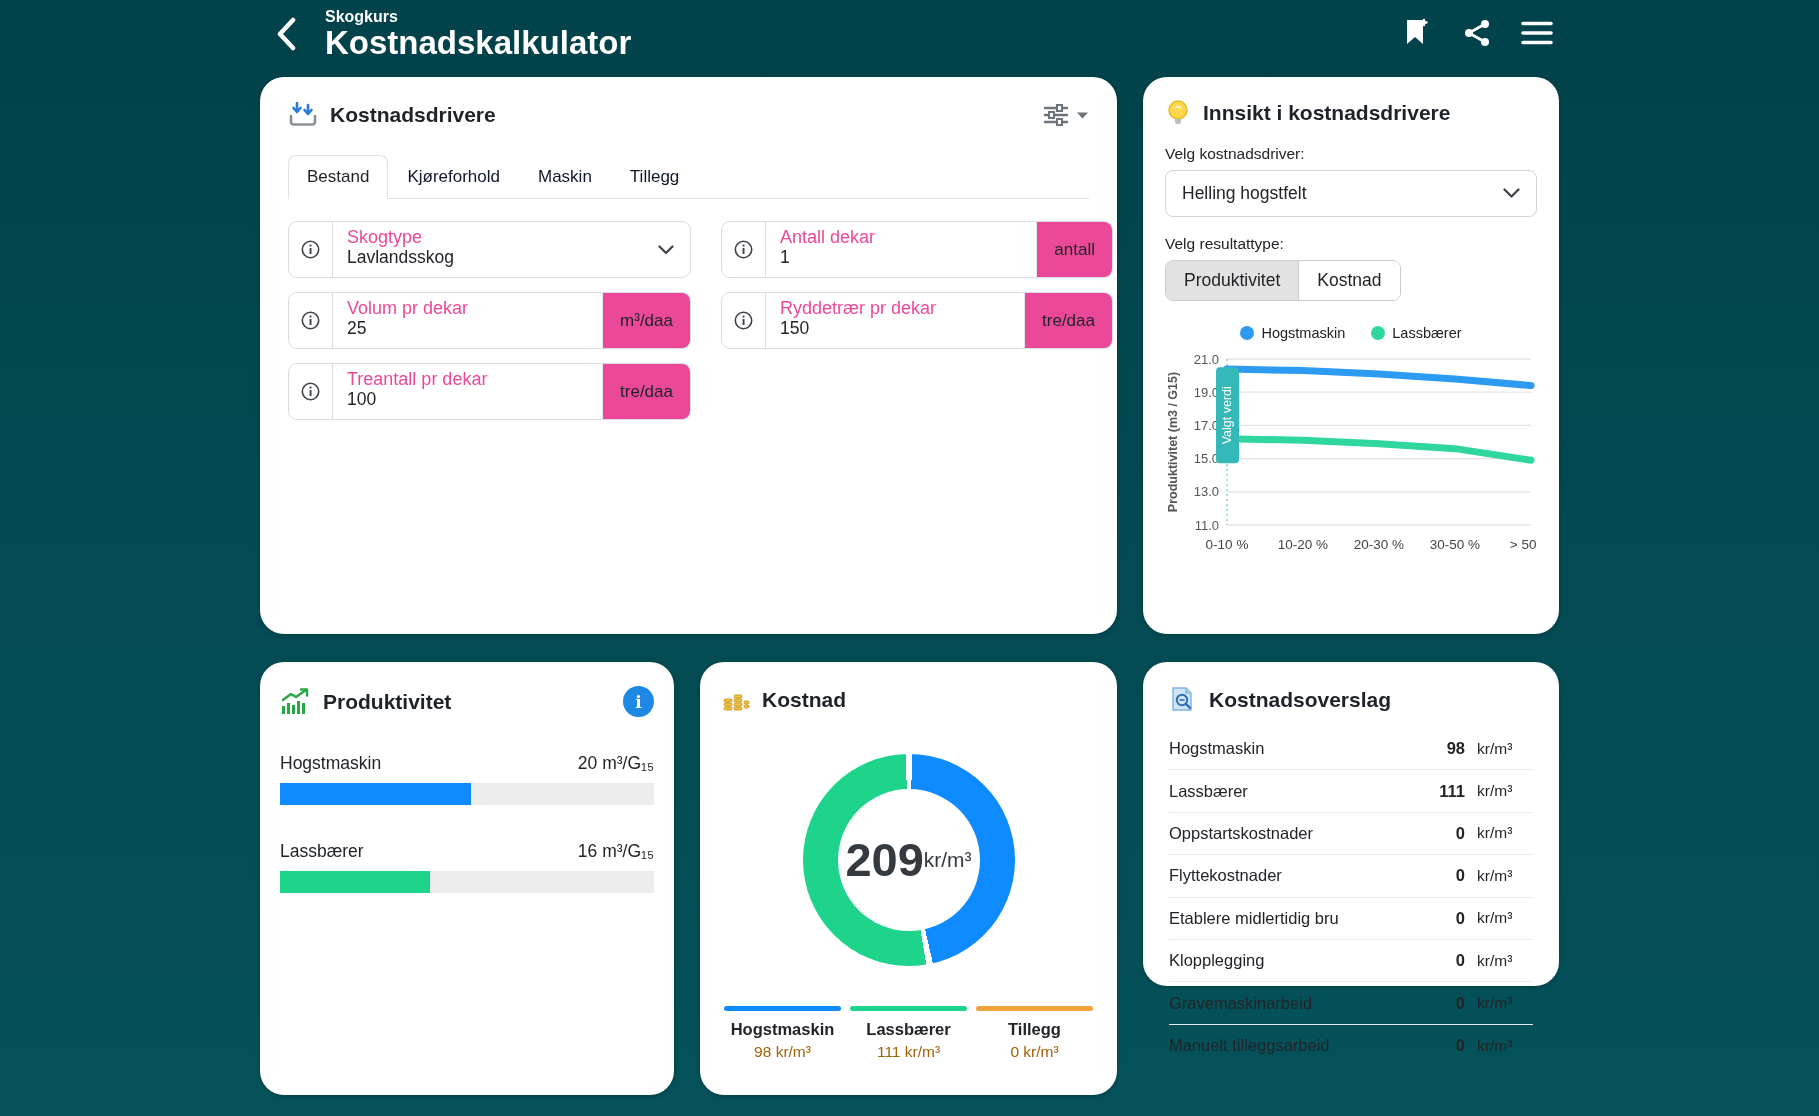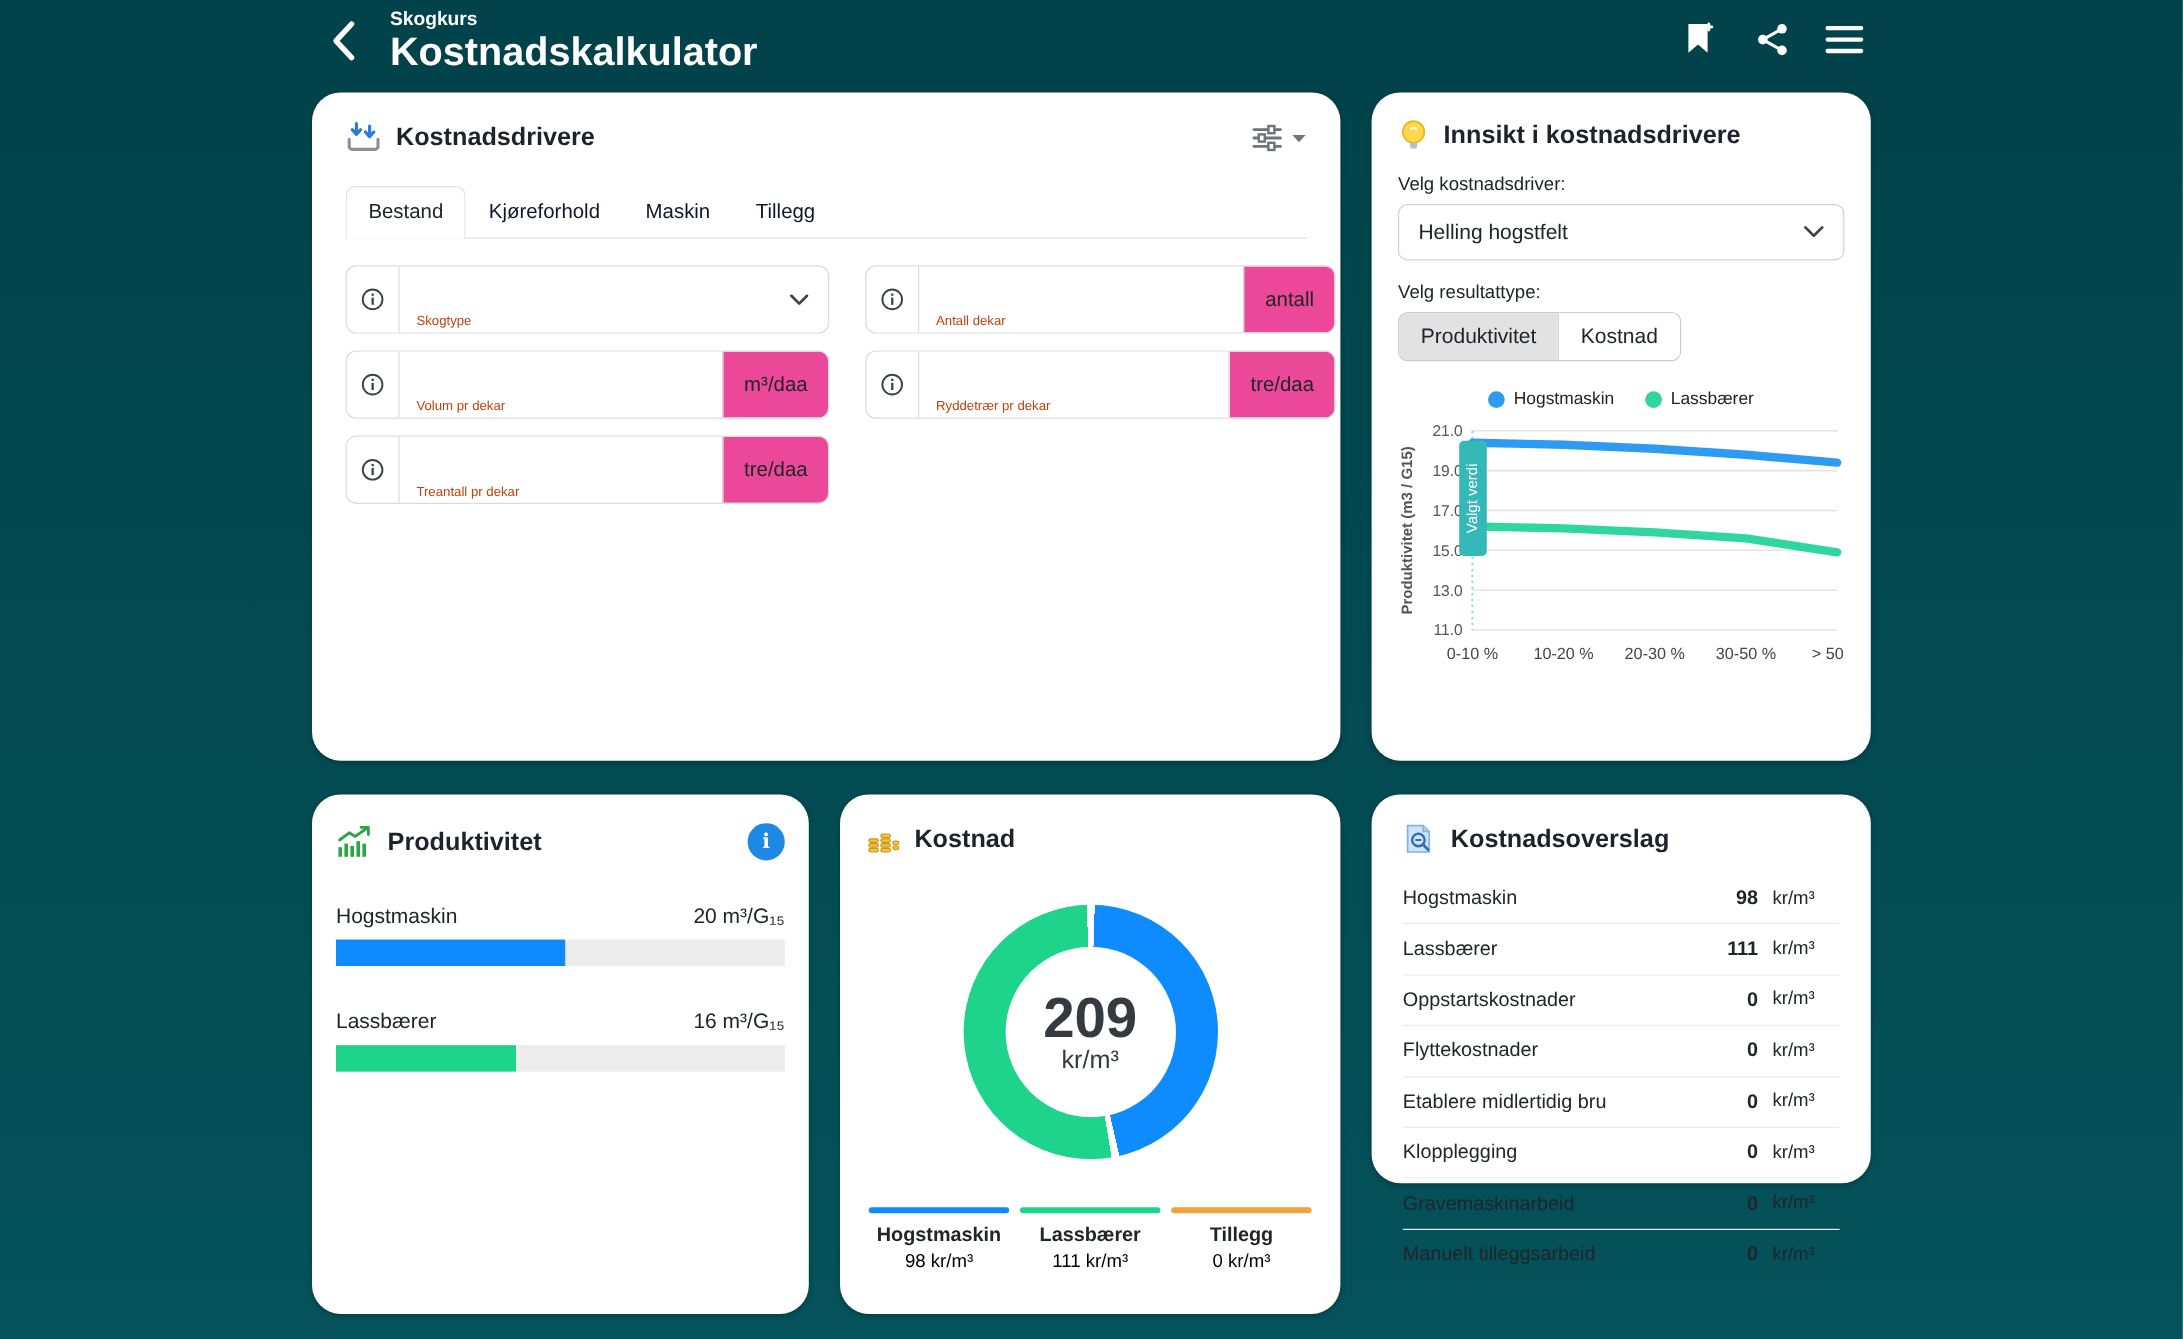--- a/index.html
+++ b/index.html
@@ -31,21 +31,21 @@
   
   .tabs { display:flex; margin-top:26px; border-bottom:1px solid #dee2e6; }
   .tab { padding:11px 18px; font-size:17px; color:#0f172a; cursor:pointer; border:1px solid transparent; border-bottom:none; }
   .tab.active { color:#212529; background:#fff; border-color:#dee2e6; border-radius:8px 8px 0 0; margin-bottom:-1px; }
 
   
   .form-grid { display:grid; grid-template-columns:403px 392px; column-gap:30px; row-gap:14px; margin-top:22px; }
   .field { display:flex; align-items:stretch; border:1px solid #d9dde2; border-radius:9px; height:57px; background:#fff; overflow:hidden; cursor:pointer; }
   .f-info { width:44px; display:flex; align-items:center; justify-content:center; border-right:1px solid #d9dde2; color:#3c4248; flex:none; }
   .f-main { flex:1; padding:7px 0 0 14px; min-width:0; }
-  .f-label { font-size:11px; color:#c2410c; line-height:17px;margin-top:31px; }
+  .f-label { font-size:18px; color:#ec4899; line-height:17px; }
   .f-value { font-size:17.5px; color:#212529; line-height:23px; }
   .f-suffix { display:flex; align-items:center; padding:0 17px; background:#ec4899; border-left:1px solid #e3e7ea; font-size:17px; color:#212529; flex:none; }
   .f-chevron { display:flex; align-items:center; padding:0 16px; color:#3c4248; flex:none; }
 
   
   .ins-label { font-size:15.5px; margin-top:18px; }
   .ins-select { margin-top:7px; height:47px; border:1px solid #ced4da; border-radius:8px; display:flex; align-items:center; padding:0 16px; font-size:17.5px; cursor:pointer; }
   .ins-select .sel-text { flex:1; }
   .seg { display:inline-flex; margin-top:7px; border:1px solid #c9cdd1; border-radius:8px; overflow:hidden; }
   .seg-btn { padding:9px 18px; font-size:17.5px; background:#fff; cursor:pointer; }
@@ -60,28 +60,28 @@
   .prod-row { margin-top:36px; }
   .prod-row:first-of-type { margin-top:40px; }
   .prod-labels { display:flex; justify-content:space-between; font-size:17.5px; color:#212529; margin-bottom:9px; }
   .prod-track { height:22px; background:#ececec; }
   .prod-fill { height:100%; }
   .info-btn { width:31px; height:31px; border-radius:50%; background:#1e88e5; color:#fff; display:flex; align-items:center; justify-content:center; font-size:17px; font-weight:bold; cursor:pointer; font-family:"DejaVu Serif",serif; }
 
   
   .donut-wrap { position:relative; width:212px; height:212px; margin:40px auto 0; }
   .donut { position:absolute; inset:0; border-radius:50%; }
-  .donut-hole { position:absolute; left:35px; top:35px; width:142px; height:142px; background:#fff; border-radius:50%; display:flex; flex-direction:column; align-items:center; justify-content:center; }
+  .donut-hole { position:absolute; left:35px; top:35px; width:142px; height:142px; background:#fff; border-radius:50%; display:flex; align-items:center; justify-content:center; }
   .donut-total { font-size:47px; font-weight:bold; color:#343a40; line-height:48px; }
   .donut-unit { font-size:21px; color:#343a40; }
   .cost-legend { display:flex; justify-content:space-between; margin-top:40px; padding:0 2px; }
   .cl-item { width:117px; text-align:center; }
   .cl-bar { height:5px; border-radius:3px; margin-bottom:9px; }
   .cl-label { font-size:16.5px; font-weight:bold; color:#212529; }
-  .cl-value { font-size:15.5px; color:#000000; margin-top:4px; }
+  .cl-value { font-size:15.5px; color:#a16207; margin-top:4px; }
 
   
   .est-table { margin-top:14px; }
   .est-row { display:flex; align-items:center; height:42.4px; border-bottom:1px solid #e9ecef; font-size:16.5px; }
   .est-row:last-child { border-bottom:none; }
   .est-label { flex:1; color:#212529; }
   .est-value { width:46px; text-align:right; font-weight:bold; }
   .est-unit { width:56px; margin-left:12px; font-size:15.5px; }
 
   svg text { font-family:"Liberation Sans","DejaVu Sans",sans-serif; }

